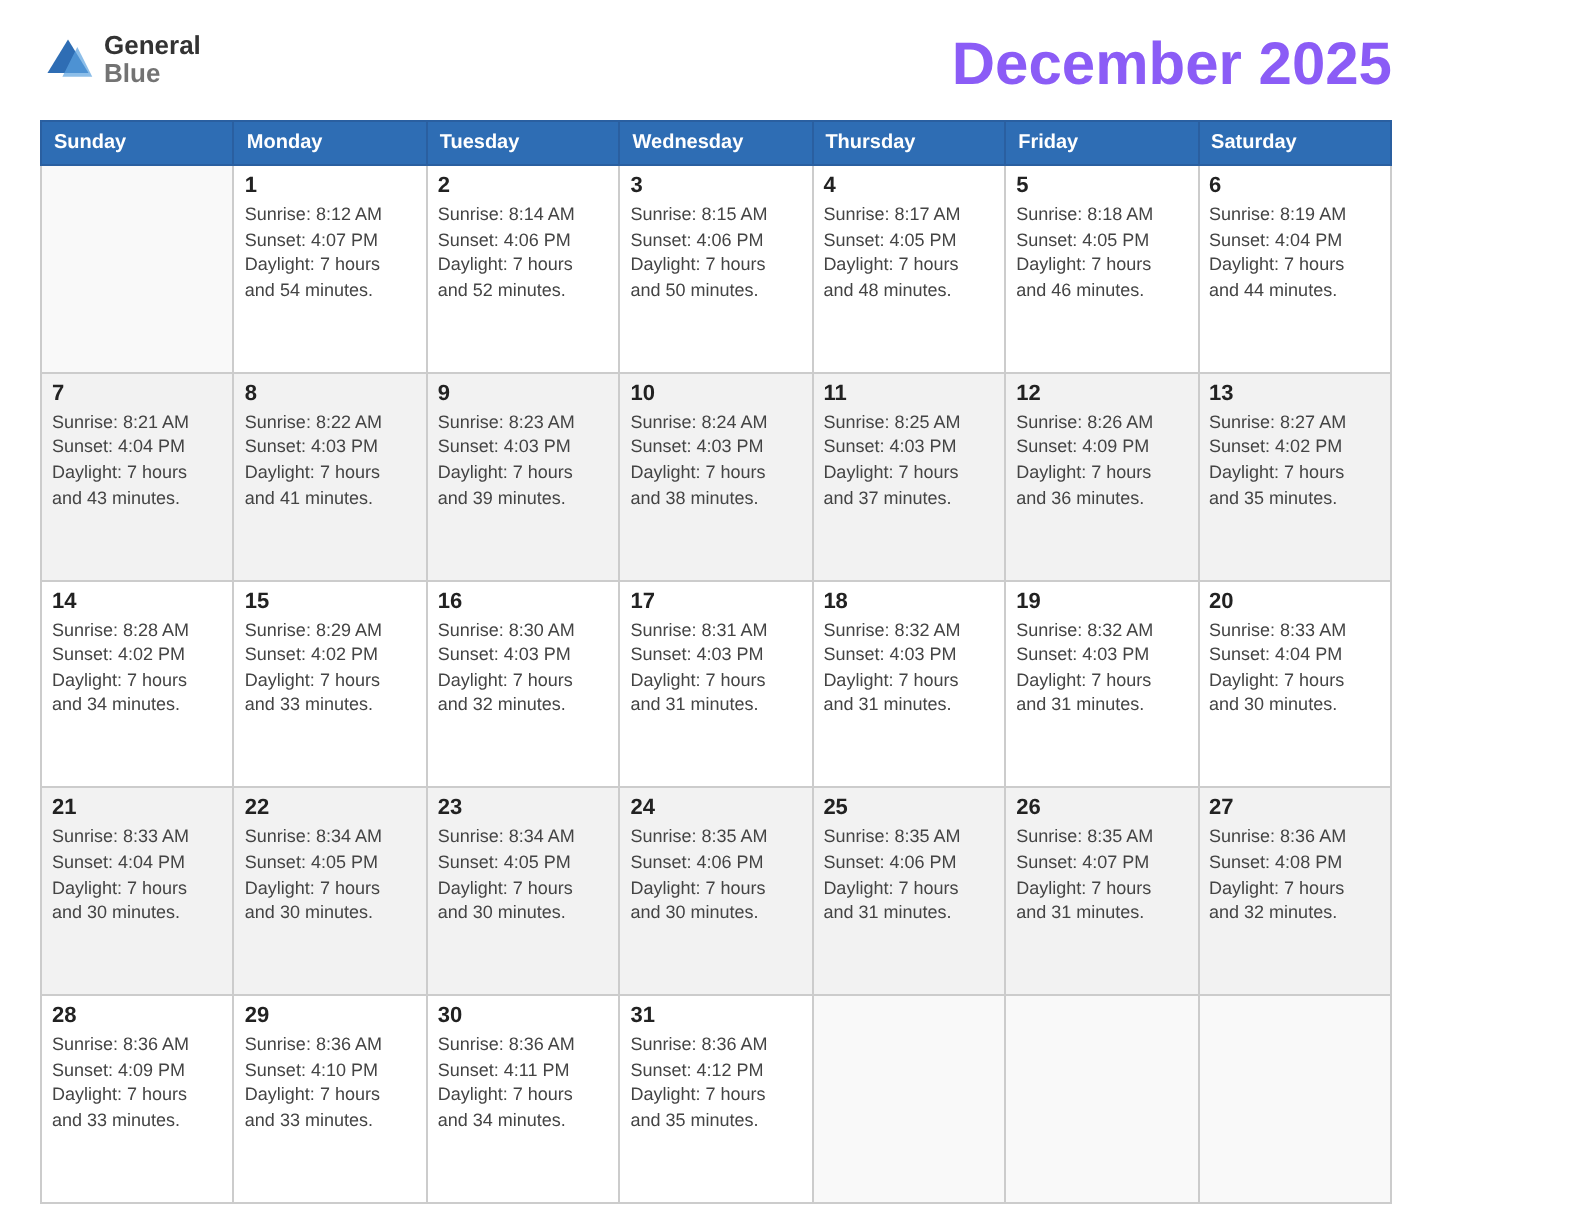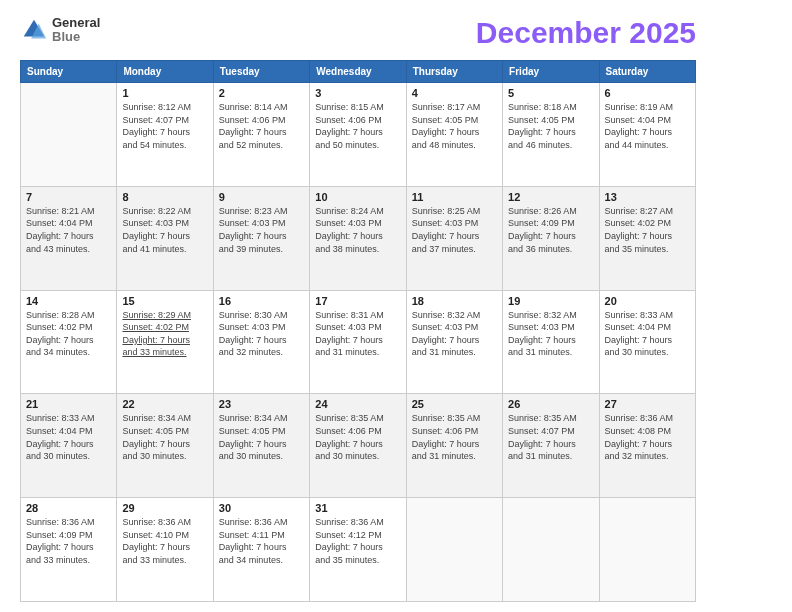--- a/index.html
+++ b/index.html
@@ -236,21 +236,21 @@
         <tr>
           <td>
             <span class="day-num">14</span>
             <div class="day-info" style="white-space: pre-line;">Sunrise: 8:28 AM
 Sunset: 4:02 PM
 Daylight: 7 hours
 and 34 minutes.</div>
           </td>
           <td>
             <span class="day-num">15</span>
-            <div class="day-info" style="white-space: pre-line; text-decoration: underline;">Sunrise: 8:29 AM
+            <div class="day-info" style="white-space: pre-line;">Sunrise: 8:29 AM
 Sunset: 4:02 PM
 Daylight: 7 hours
 and 33 minutes.</div>
           </td>
           <td>
             <span class="day-num">16</span>
             <div class="day-info" style="white-space: pre-line;">Sunrise: 8:30 AM
 Sunset: 4:03 PM
 Daylight: 7 hours
 and 32 minutes.</div>

